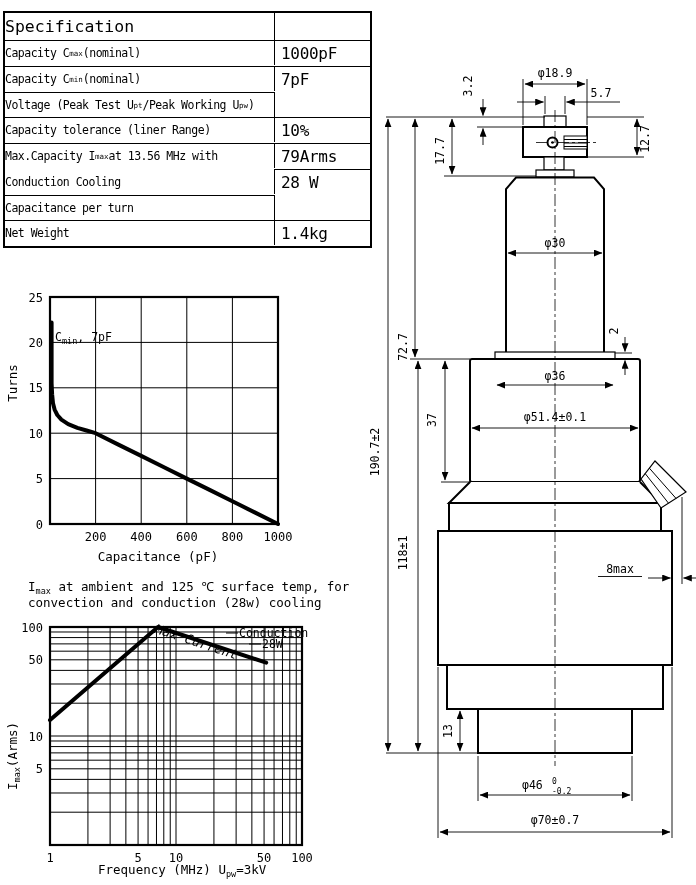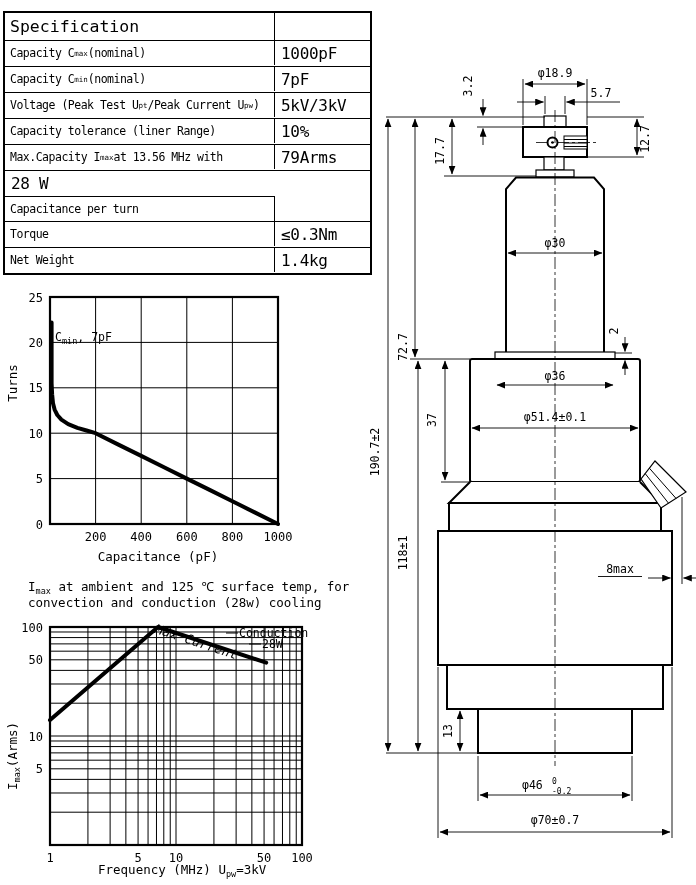--- a/index.html
+++ b/index.html
@@ -22,21 +22,21 @@
   .thin{stroke:#000;stroke-width:1.2;fill:#fff;}
   .thick{stroke:#000;stroke-width:2;fill:#fff;}
   .dim{stroke:#000;stroke-width:0.9;fill:none;}
   .ext{stroke:#000;stroke-width:0.9;}
   .cline{stroke:#000;stroke-width:0.8;stroke-dasharray:12 3 3 3;fill:none;}
   
   .spec-table{position:absolute;left:3px;top:11px;width:365px;border:2.5px solid #000;
               background:#fff;z-index:2;}
   .row{display:flex;align-items:stretch;}
   .cl{width:270px;border-right:1.5px solid #000;display:flex;align-items:center;
-      padding-left:5px;box-sizing:border-box;font-size:11.5px;letter-spacing:-0.5px;
+      box-sizing:border-box;font-size:11.5px;letter-spacing:-0.5px;
       white-space:nowrap;}
   .cv{flex:1;display:flex;align-items:center;padding-left:6px;font-size:16px;
       letter-spacing:-0.3px;white-space:nowrap;}
   .rows .cl,.rows .cv{border-top:1.5px solid #000;height:25px;align-items:center;}
   .rows .cl.noline{border-top:none;}
   .head .cl{height:27px;font-size:16.5px;letter-spacing:0;}
   .head .cv{height:27px;}
   sub{font-size:7.5px;vertical-align:-2px;letter-spacing:0;}
 </style>
 </head>
@@ -266,53 +266,49 @@
             <span>Capacity C</span>
             <sub>min</sub>
             <span>(nominal)</span>
           </div>
           <div class="cv">7pF</div>
         </div>
         <div class="row">
           <div class="cl">
             <span>Voltage (Peak Test U</span>
             <sub>pt</sub>
-            <span>/Peak Current U</span>
+            <span>/Peak Working U</span>
             <sub>pw</sub>
             <span>)</span>
           </div>
-          <div class="cv">5kV/3kV</div>
         </div>
         <div class="row">
           <div class="cl">
             <span>Capacity tolerance (liner Range)</span>
           </div>
           <div class="cv">10%</div>
         </div>
         <div class="row">
           <div class="cl">
             <span>Max.Capacity I</span>
             <sub>max</sub>
             <span> at  13.56 MHz with</span>
           </div>
           <div class="cv">79Arms</div>
         </div>
         <div class="row">
+          <div class="cl noline">
+            <span>Conduction Cooling</span>
+          </div>
           <div class="cv">28 W</div>
         </div>
         <div class="row">
           <div class="cl">
             <span>Capacitance per turn</span>
           </div>
-        </div>
-        <div class="row">
-          <div class="cl">
-            <span>Torque</span>
-          </div>
-          <div class="cv">≤0.3Nm</div>
         </div>
         <div class="row">
           <div class="cl">
             <span>Net Weight</span>
           </div>
           <div class="cv">1.4kg</div>
         </div>
       </div>
   </div>
 

